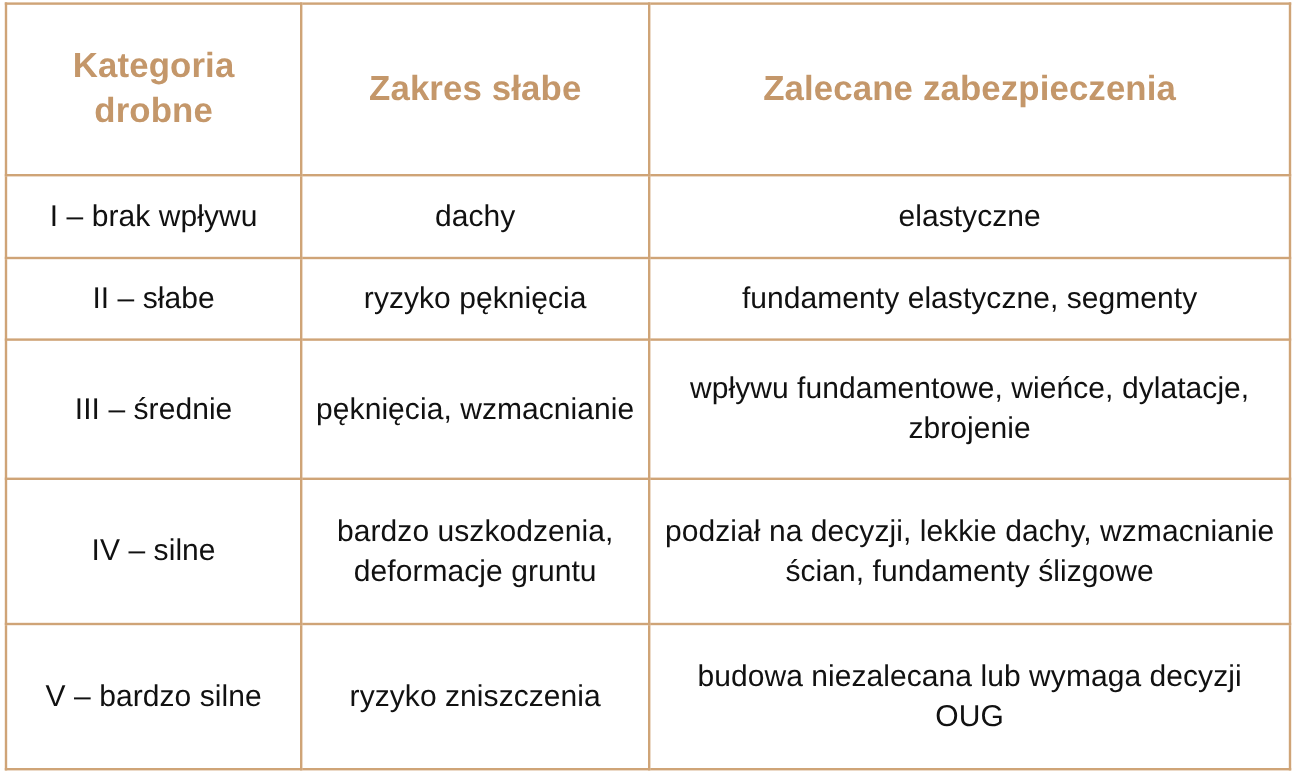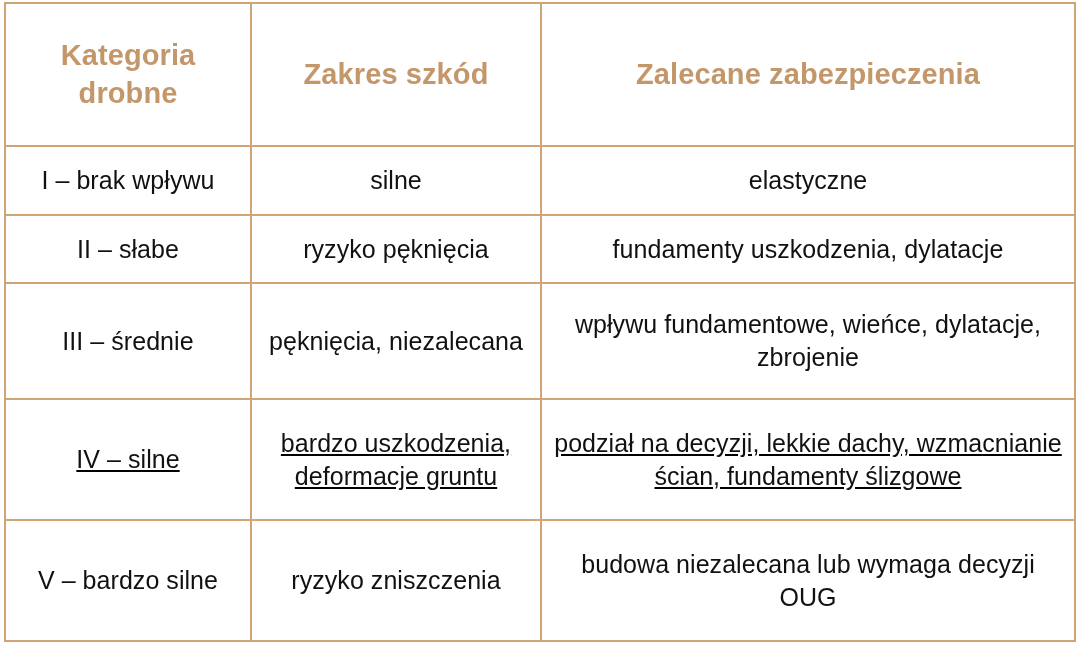--- a/index.html
+++ b/index.html
@@ -51,53 +51,53 @@
     color: #111111;
     font-weight: normal;
     font-size: 25px;
     line-height: 1.30;
     letter-spacing: 0.05px;
   }
 
   .r1 { height: 59px; }
   .r2 { height: 58px; border-radius: 20px; }
   .r3 { height: 99px; }
-  .r4 { height: 104px; text-decoration: underline; }
+  .r4 { height: 104px; }
   .r5 { height: 103px; }
 </style>
 </head>
 <body>
 
 <table id="damage-table">
   <colgroup>
     <col class="col-category">
     <col class="col-scope">
     <col class="col-measures">
   </colgroup>
   <thead>
     <tr>
       <th>Kategoria drobne</th>
-      <th>Zakres szkód</th>
+      <th>Zakres słabe</th>
       <th>Zalecane zabezpieczenia</th>
     </tr>
   </thead>
   <tbody>
     <tr class="r1">
       <td>I – brak wpływu</td>
-      <td>silne</td>
+      <td>dachy</td>
       <td>elastyczne</td>
     </tr>
     <tr class="r2">
       <td>II – słabe</td>
       <td>ryzyko pęknięcia</td>
-      <td>fundamenty uszkodzenia, dylatacje</td>
+      <td>fundamenty elastyczne, segmenty</td>
     </tr>
     <tr class="r3">
       <td>III – średnie</td>
-      <td>pęknięcia, niezalecana</td>
+      <td>pęknięcia, wzmacnianie</td>
       <td>wpływu fundamentowe, wieńce, dylatacje, zbrojenie</td>
     </tr>
     <tr class="r4">
       <td>IV – silne</td>
       <td>bardzo uszkodzenia, deformacje gruntu</td>
       <td>podział na decyzji, lekkie dachy, wzmacnianie ścian, fundamenty ślizgowe</td>
     </tr>
     <tr class="r5">
       <td>V – bardzo silne</td>
       <td>ryzyko zniszczenia</td>

